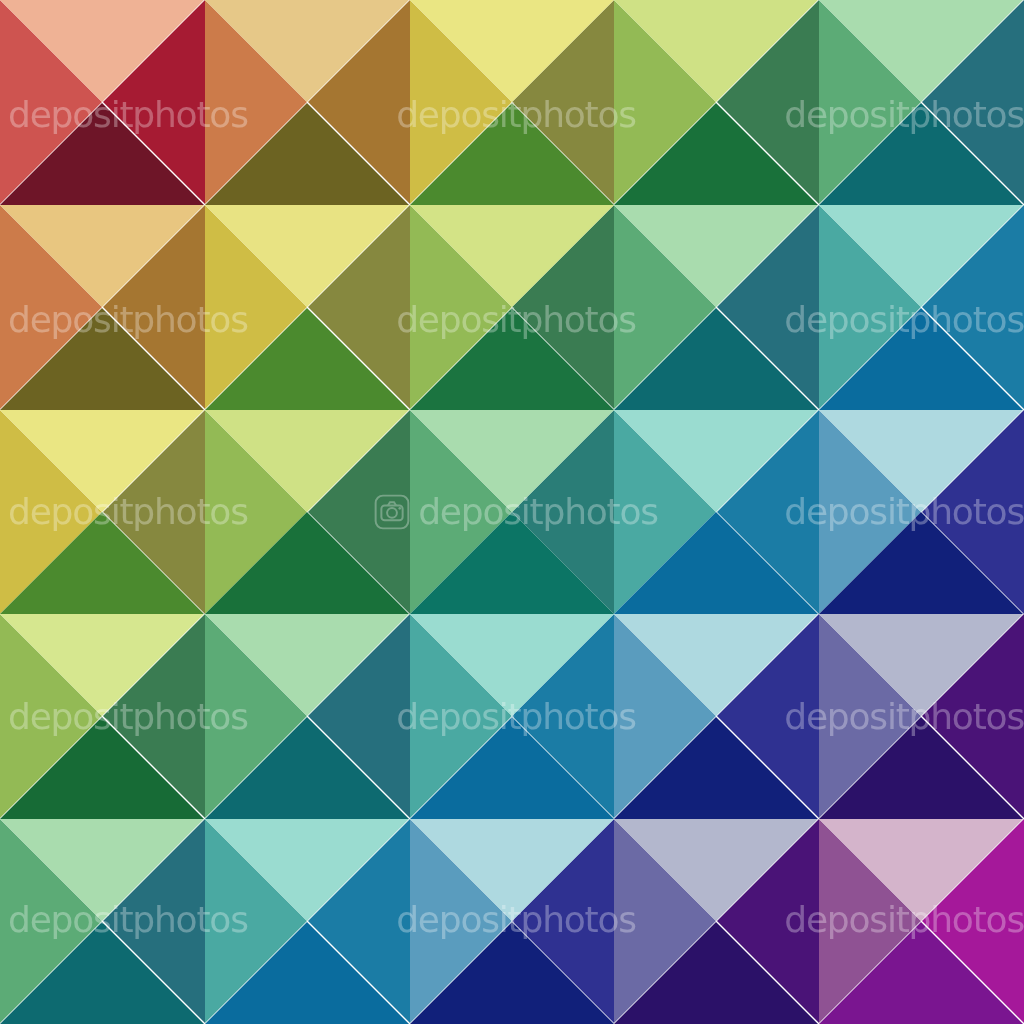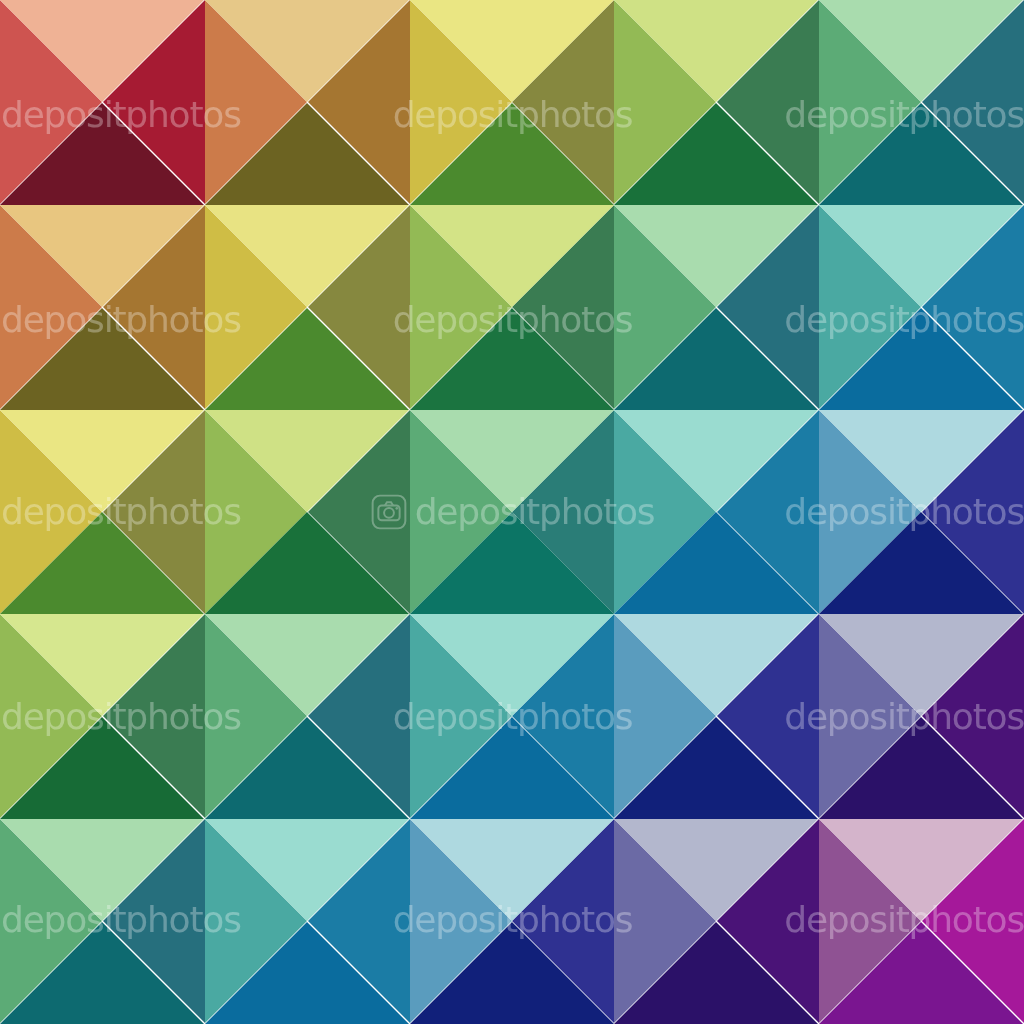--- a/index.html
+++ b/index.html
@@ -47,21 +47,21 @@
     border-right:102.4px solid var(--c);
   }
 
   
   #watermarks{
     position:absolute;inset:0;
     pointer-events:none;
   }
   .wm-row{
     position:absolute;
-    left:1px;right:0;
+    left:8px;right:0;
     height:56px;
     display:flex;
     align-items:center;
     justify-content:space-between;
     padding:0 0px;
   }
   .wm{
     display:flex;
     align-items:center;
     gap:8px;

